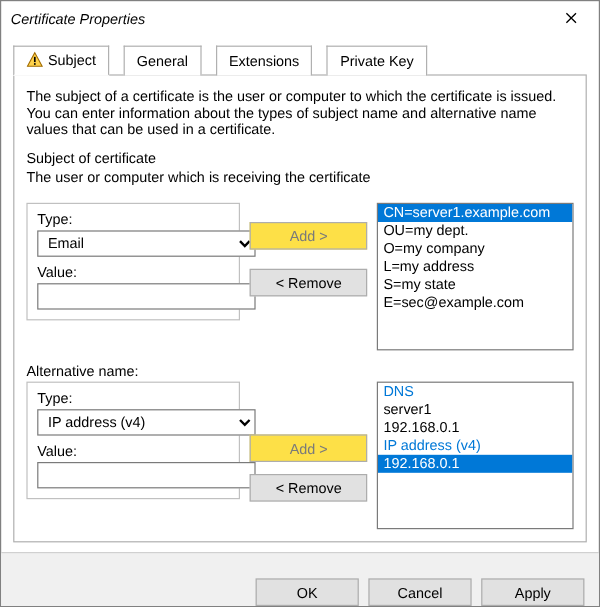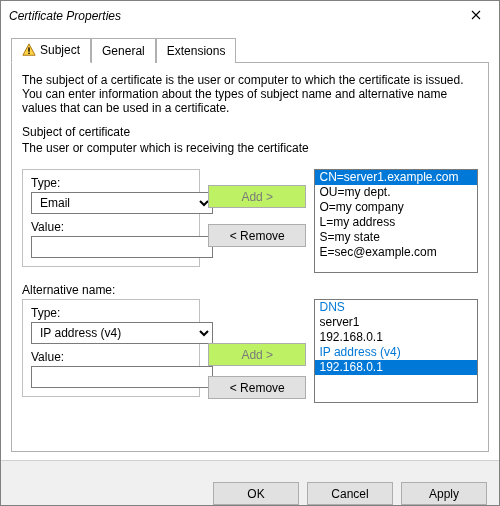--- a/index.html
+++ b/index.html
@@ -1,36 +1,36 @@
 <!DOCTYPE html>
 <html><head>
 <meta charset="utf-8">
 <style>
   html,body{margin:0;padding:0;font-family:"Segoe UI",Tahoma,sans-serif;font-size:12px;color:#000;background:#fff;}
   .window{width:500px;height:506px;border:1px solid #808080;box-sizing:border-box;display:flex;flex-direction:column;background:#fff;}
   .titlebar{height:30px;display:flex;align-items:center;justify-content:space-between;padding:0 0 0 8px;border:none;font-style:italic;}
   .titlebar .title{font-size:12px;}
   .titlebar .close{width:46px;height:30px;display:flex;align-items:center;justify-content:center;}
   .titlebar .close svg{width:10px;height:10px;}
-  .tabs{display:flex;padding:6px 10px 0 10px;}
+  .tabs{display:flex;padding:6px 10px 0 10px;gap:12px;}
   .tab{padding:4px 10px 5px 10px;border:1px solid #b0b0b0;border-bottom:none;margin-right:0px;position:relative;top:1px;background:#fff;font-size:12px;display:flex;align-items:center;gap:4px;}
   .tab.inactive{background:#fff;align-items:flex-end;}
   .tab.active{background:#fff;border-bottom:1px solid #fff;z-index:2;}
   .tabpanel{flex:1;margin:0 10px 8px 10px;border:1px solid #b0b0b0;padding:10px 10px 10px 10px;background:#fff;overflow:hidden;}
   .desc{margin:0 0 10px 0;}
   .section-hdr{margin:2px 0 2px 0;}
   .columns{display:flex;gap:8px;align-items:flex-start;}
   .group{border:1px solid #c0c0c0;padding:6px 8px 8px 8px;width:178px;box-sizing:border-box;}
   .group label{display:block;margin-bottom:2px;}
   select,input[type=text]{width:182px;height:22px;border:1px solid #7a7a7a;font-family:inherit;font-size:12px;padding:0 4px;box-sizing:border-box;background:#fff;}
   select{height:22px;}
   .midcol{display:flex;flex-direction:column;align-items:center;width:100px;}
   .btn{width:98px;height:23px;border:1px solid #adadad;background:#e1e1e1;font-family:inherit;font-size:12px;margin-bottom:6px;cursor:default;}
-  .btn:disabled{color:#7a7a7a;background:#bef264;}
-  .listbox{border:1px solid #7a7a7a;width:166px;height:104px;overflow:hidden;background:#fff;font-size:12px;box-sizing:border-box;}
+  .btn:disabled{color:#7a7a7a;background:#fde047;}
+  .listbox{border:1px solid #7a7a7a;width:166px;height:123px;overflow:hidden;background:#fff;font-size:12px;box-sizing:border-box;}
   .listbox .item{padding:0px 4px;white-space:nowrap;line-height:15px;}
   .listbox .sel{background:#0078d7;color:#fff;}
   .listbox .hdr{color:#0078d7;padding:0 4px;line-height:15px;}
   .spacer10{height:10px;}
   .bottombar{height:44px;border-top:1px solid #d0d0d0;display:flex;justify-content:flex-end;align-items:flex-end;gap:8px;padding:0 12px;background:#f0f0f0;}
   .bottombar .btn{width:86px;margin-bottom:0;}
   .btn.apply{text-decoration-thickness:1px;}
   .warn-icon svg{width:14px;height:14px;display:block;}
 </style>
 </head>
@@ -58,20 +58,23 @@
             <rect x="7.2" y="11" width="1.6" height="1.6" fill="#000"></rect>
           </svg>
       </span>
       <span>Subject</span>
     </div>
     <div class="tab inactive">
         <span>General</span>
       </div>
     <div class="tab inactive">
         <span>Extensions</span>
+      </div>
+    <div class="tab inactive">
+        <span>Private Key</span>
       </div>
   </div>
 
   <div class="tabpanel">
 
     <p class="desc">The subject of a certificate is the user or computer to which the certificate is issued. You can enter information about the types of subject name and alternative name values that can be used in a certificate.</p>
 
     <div class="section-hdr">Subject of certificate</div>
     <div class="section-hdr">The user or computer which is receiving the certificate</div>
 

